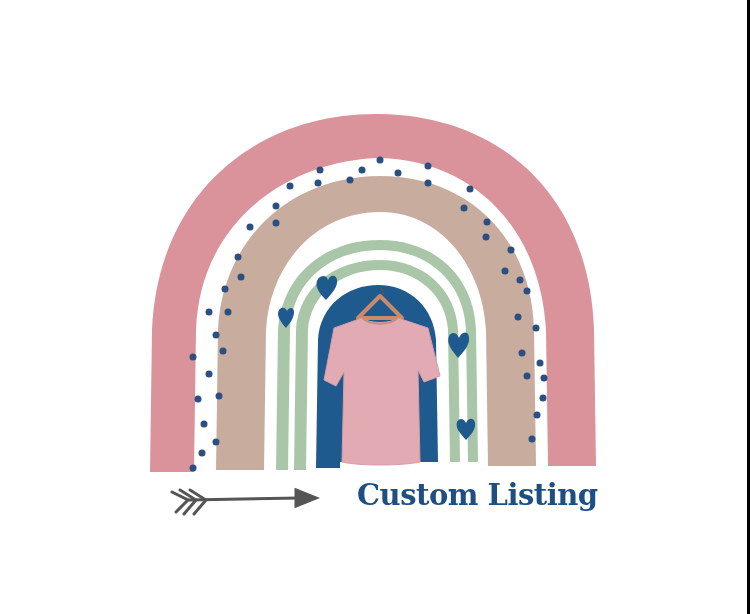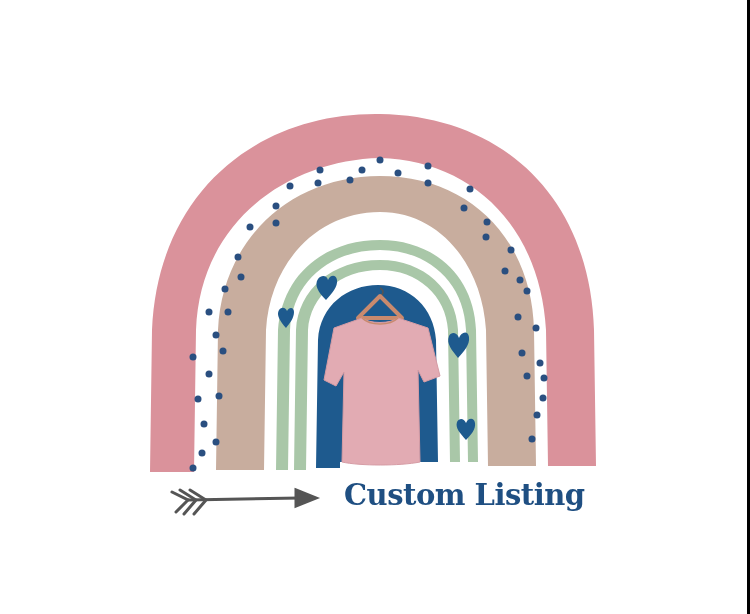--- a/index.html
+++ b/index.html
@@ -4,21 +4,21 @@
   <style>
     html, body { margin: 0; padding: 0; }
     body {
       width: 750px; height: 614px; background: #ffffff; position: relative; overflow: hidden;
     }
     .right-border {
       position: absolute; top: 0; right: 0; width: 3px; height: 614px; background: #000000;
     }
     .art { position: absolute; left: 0; top: 0; width: 750px; height: 614px; }
     .caption {
-      position: absolute; left: 344px; top: 478px;
+      position: absolute; left: 357px; top: 478px;
       font-family: "DejaVu Serif", "Liberation Serif", serif;
       font-weight: bold; font-size: 29px; letter-spacing: -0.5px;
       color: #1f4f82;
     }
   </style>
 </head>
 <body>
 
 <div class="right-border"></div>
 

